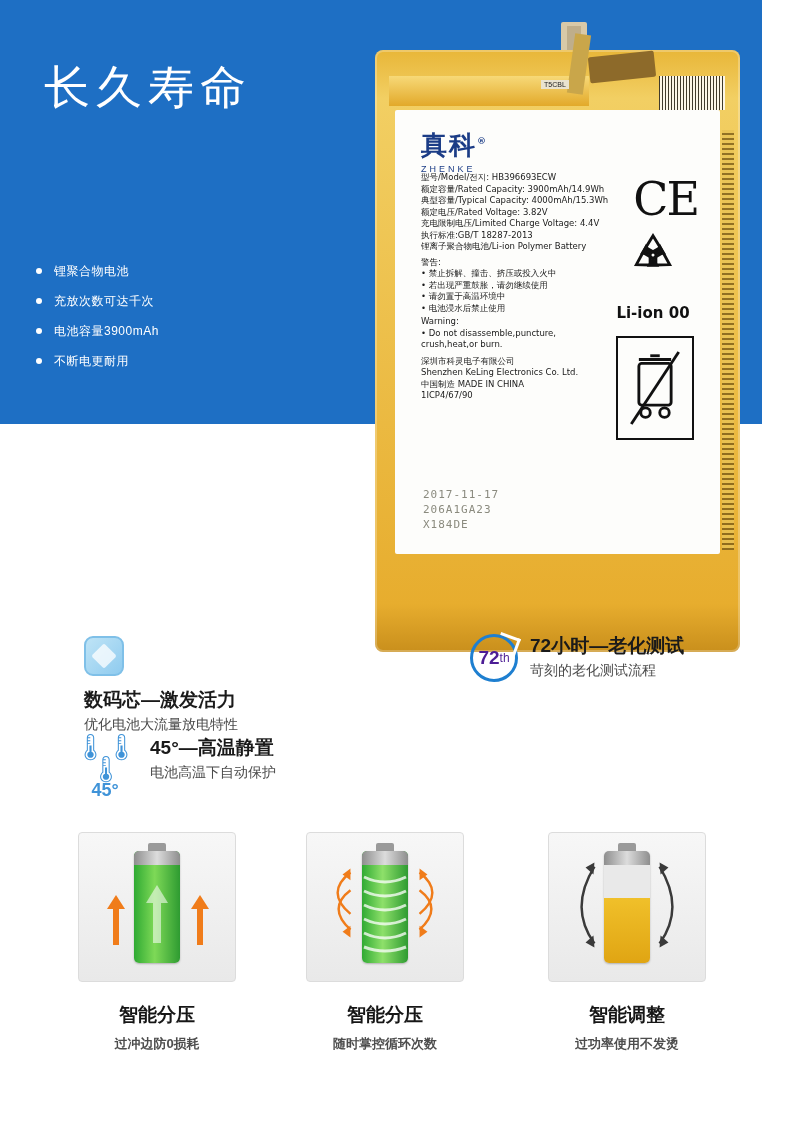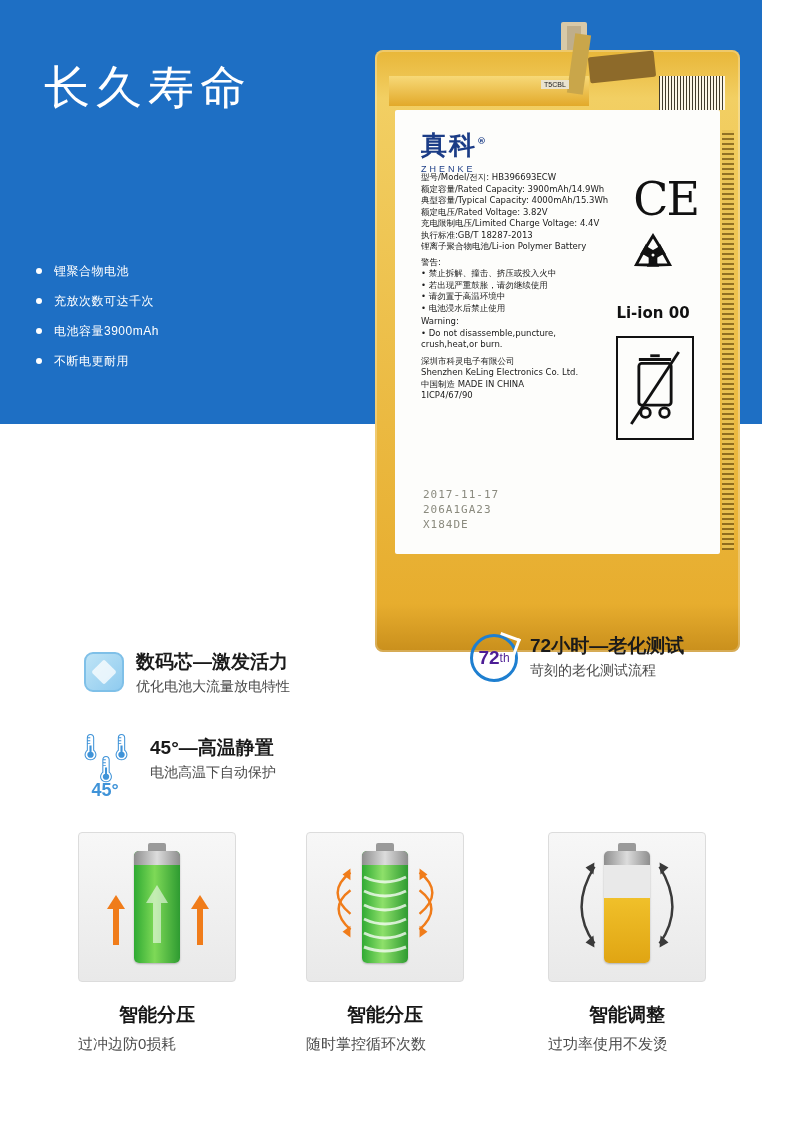--- a/index.html
+++ b/index.html
@@ -127,21 +127,21 @@
     position: absolute; right: 26px; top: 226px; width: 78px; height: 104px;
     border: 2px solid #111;
   }
   .wbin svg { width: 100%; height: 100%; }
 
   
   .features { position: absolute; left: 0; top: 634px; width: 790px; }
   .feat {
     position: absolute; display: flex; align-items: flex-start; gap: 12px;
   }
-  .feat-1 { left: 84px; top: 16px; }
+  .feat-1 { left: 84px; top: 0; flex-direction: column; }
   .feat-2 { left: 470px; top: 0; }
   .feat-3 { left: 72px; top: 102px; }
   .feat-txt .t1 { font-size: 19px; font-weight: bold; color: #1a1a1a; line-height: 24px; }
   .feat-txt .t2 { font-size: 14px; color: #4a4a4a; margin-top: 4px; }
 
   .chip-icon {
     width: 40px; height: 40px; border-radius: 9px;
     background: linear-gradient(135deg,#bfe4f6,#8fcbef);
     border: 2px solid #7fc0e8; position: relative; margin-top: 2px;
   }
@@ -171,21 +171,21 @@
   .card-1 { left: 78px; }
   .card-2 { left: 306px; }
   .card-3 { left: 548px; }
   .card-img {
     width: 158px; height: 150px;
     background: linear-gradient(180deg,#f7f7f7,#e9e9e9);
     border: 1px solid #dcdcdc; border-radius: 4px;
     position: relative; overflow: hidden;
   }
   .card-ttl { text-align: center; font-size: 19px; font-weight: bold; color:#161616; margin-top: 20px;}
-  .card-sub { text-align: left; font-size: 15px; color: #4d4d4d; margin-top: 7px;}
+  .card-sub { text-align: center; font-size: 13px; color: #4d4d4d; margin-top: 7px; font-weight: bold;}
 
   
   .bat {
     position: absolute; left: 50%; transform: translateX(-50%); top: 18px;
     width: 46px; height: 112px; border-radius: 5px; overflow: hidden;
     box-shadow: 0 1px 2px rgba(0,0,0,.25);
   }
   .bat-cap {
     position: absolute; left: 50%; transform: translateX(-50%); top: 10px;
     width: 18px; height: 9px; background: #9a9a9a; border-radius: 2px 2px 0 0;

